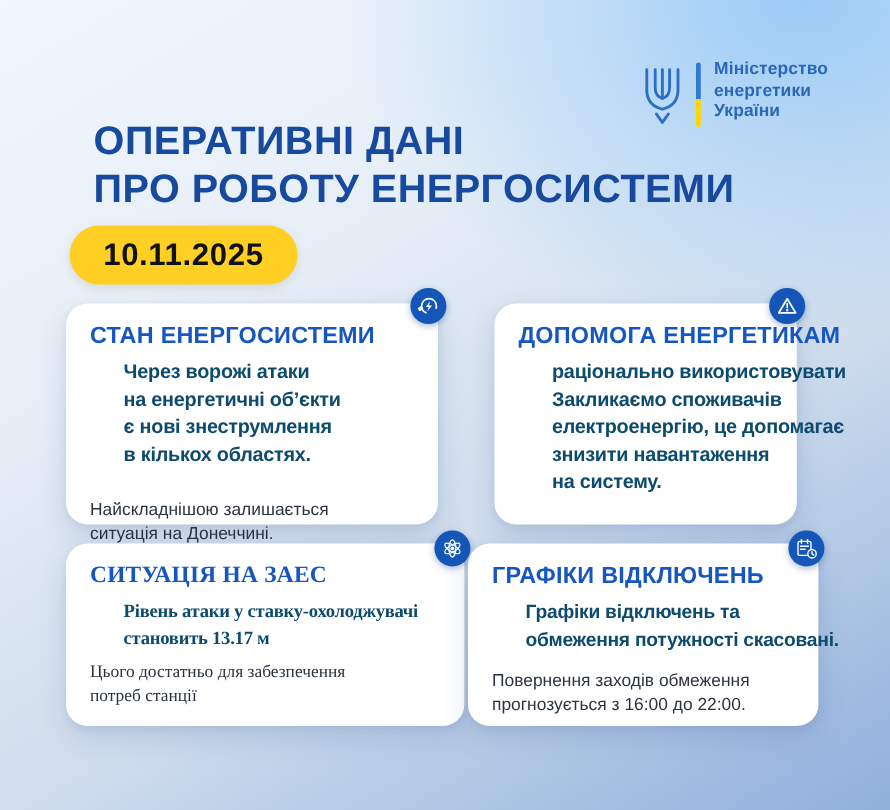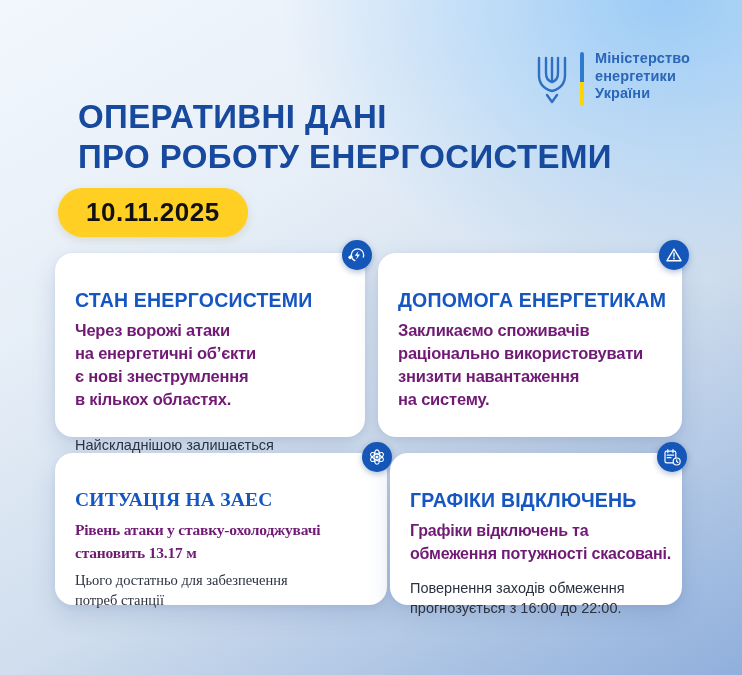--- a/index.html
+++ b/index.html
@@ -28,28 +28,28 @@
     font-size:33px;line-height:40px;letter-spacing:.4px;white-space:nowrap;}
   .date-badge{position:absolute;left:58px;top:188px;background:#FFCF24;color:#111;
     font-weight:800;font-size:26px;letter-spacing:.5px;padding:9px 28px;border-radius:26px;
     box-shadow:0 3px 8px rgba(120,100,10,.15);}
 
   
   .card{position:absolute;background:#fff;border-radius:18px;
     box-shadow:0 10px 24px rgba(50,80,140,.16),0 2px 6px rgba(50,80,140,.08);
     padding:16px 18px 0 20px;box-sizing:border-box;}
   .card-1{left:55px;top:253px;width:310px;height:184px;}
-  .card-2{left:378px;top:253px;width:304px;height:184px;}
+  .card-2{left:412px;top:253px;width:252px;height:184px;}
   .card-3{left:55px;top:453px;width:332px;height:152px;font-family:Liberation Serif, serif;}
   .card-4{left:390px;top:453px;width:292px;height:152px;}
 
   .card-title{color:#1656C0;font-weight:800;font-size:19.5px;letter-spacing:.2px;
-    white-space:nowrap;margin:20px 0 7px 0;}
-  .lead-line{color:#701a75;font-weight:700;font-size:16.5px;letter-spacing:-.2px;
-    line-height:23px;white-space:nowrap;}
+    white-space:nowrap;margin:0 0 7px 0;}
+  .lead-line{color:#0c4a6e;font-weight:700;font-size:16.5px;letter-spacing:-.2px;
+    line-height:23px;white-space:nowrap;margin-left:28px;}
   .card-3 .lead-line{font-size:15.5px;}
   .card-4 .lead-line{font-size:16px;}
   .note{margin-top:24px;}
   .card-3 .note{margin-top:6px;}
   .card-4 .note{margin-top:13px;}
   .note-line{color:#2B3240;font-weight:400;font-size:14.5px;line-height:20px;white-space:nowrap;}
 
   .icon-badge{position:absolute;top:-13px;right:-7px;width:30px;height:30px;border-radius:50%;
     background:#1457B8;display:flex;align-items:center;justify-content:center;
     box-shadow:0 2px 6px rgba(20,60,130,.35);}
@@ -107,22 +107,23 @@
   <div class="card card-2">
     <div class="icon-badge">
       <svg viewBox="0 0 24 24" fill="none" stroke="#fff" stroke-width="1.7" stroke-linecap="round" stroke-linejoin="round">
         <path d="M12 4.8 L20.4 18.8 H3.6 Z"></path>
         <line x1="12" y1="9.6" x2="12" y2="13.6"></line>
         <circle cx="12" cy="16.2" r="0.4" fill="#fff"></circle>
       </svg>
     </div>
     <div class="card-title">ДОПОМОГА ЕНЕРГЕТИКАМ</div>
     <div class="lead">
+      <div class="lead-line">раціонально використовувати</div>
       <div class="lead-line">Закликаємо споживачів</div>
-      <div class="lead-line">раціонально використовувати</div>
+      <div class="lead-line">електроенергію, це допомагає</div>
       <div class="lead-line">знизити навантаження</div>
       <div class="lead-line">на систему.</div>
     </div>
   </div>
 
   <div class="card card-3">
     <div class="icon-badge">
       <svg viewBox="0 0 24 24" fill="none" stroke="#fff" stroke-width="1.3">
         <circle cx="12" cy="12" r="1.9" fill="#fff" stroke="none"></circle>
         <ellipse cx="12" cy="12" rx="8.6" ry="3.4" transform="rotate(30 12 12)"></ellipse>

